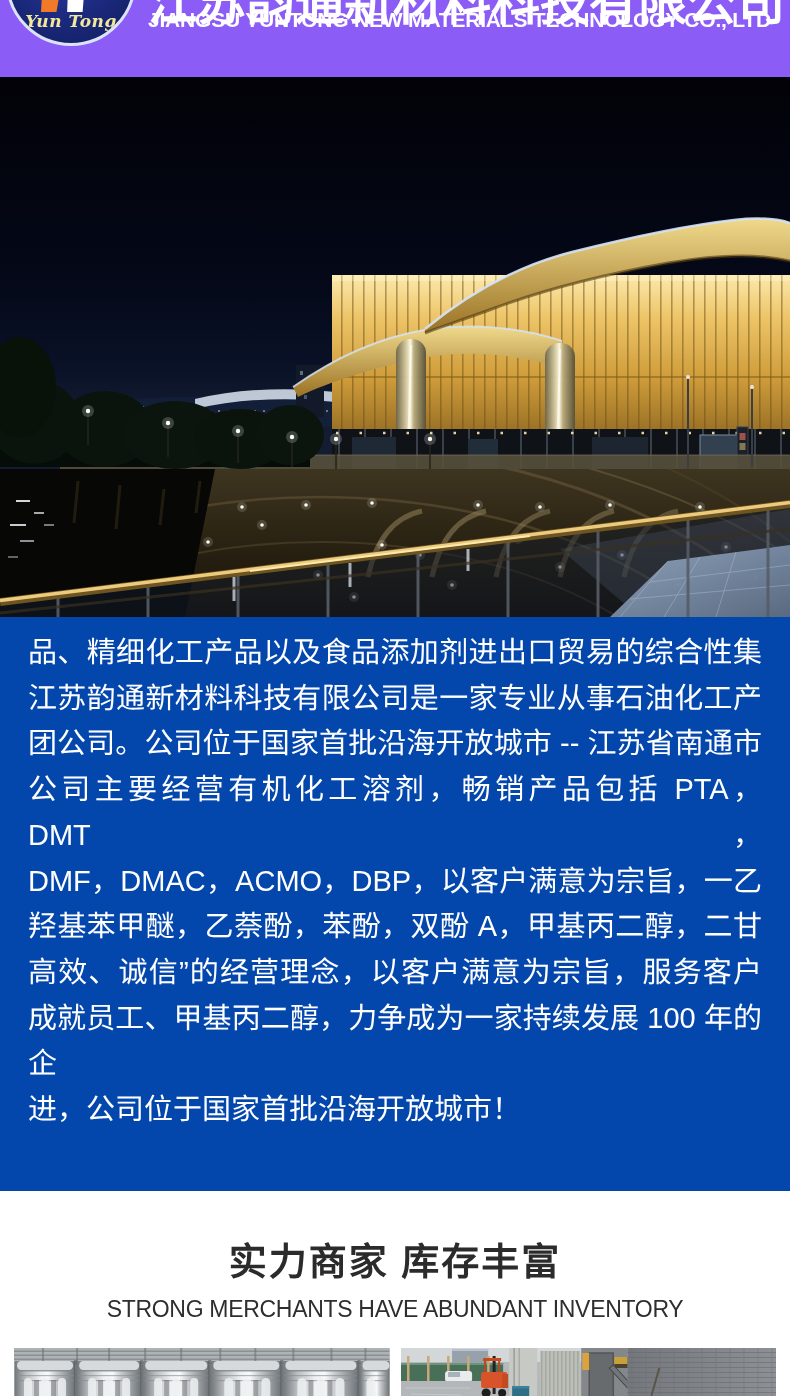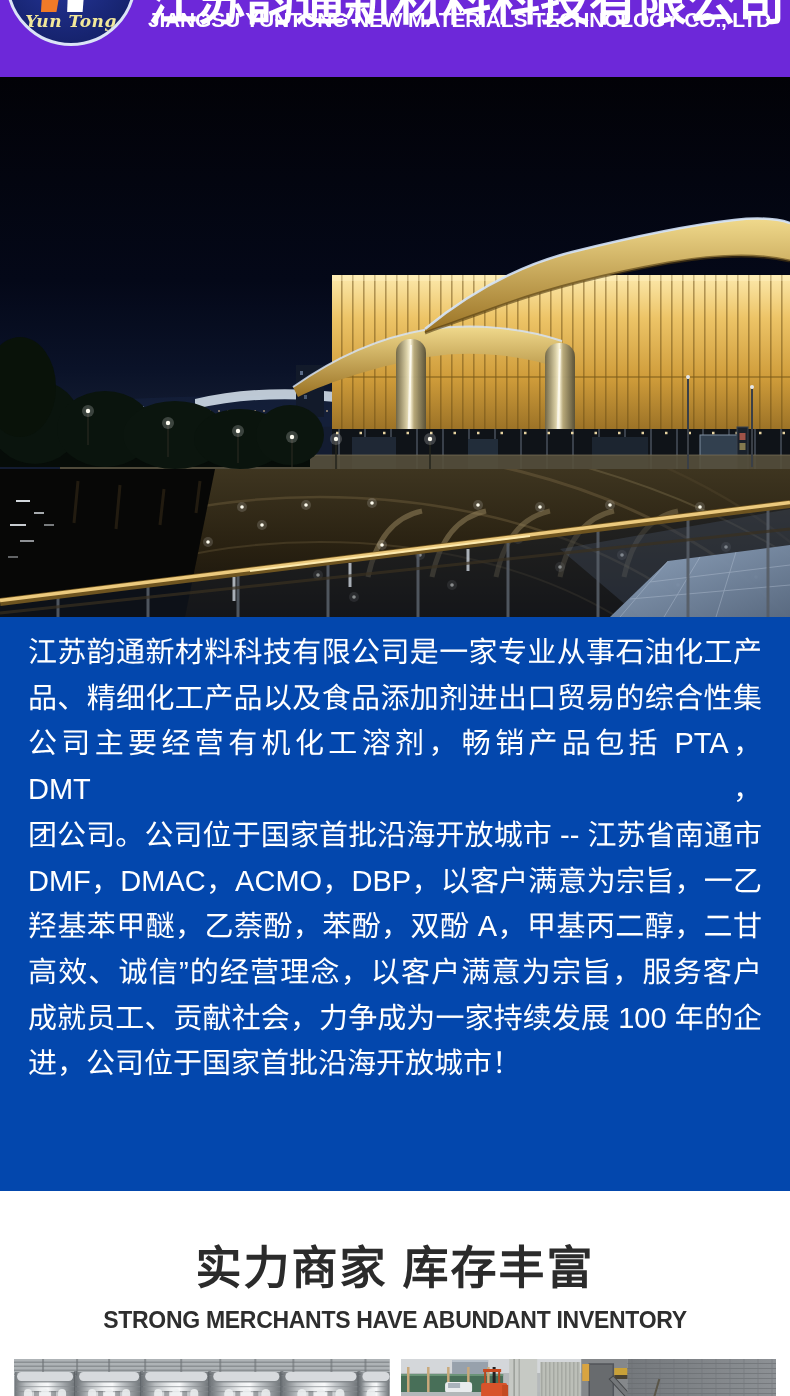--- a/index.html
+++ b/index.html
@@ -1,20 +1,20 @@
 <!DOCTYPE html>
 <html lang="zh-CN"><head>
 <meta charset="utf-8">
 <style>
   html,body{margin:0;padding:0;}
   body{width:790px;height:1396px;overflow:hidden;background:#ffffff;
        font-family:"Liberation Sans",sans-serif;position:relative;}
 
   
-  .topbar{position:relative;height:77px;background:#6d28d9;z-index:5;}
+  .topbar{position:relative;height:77px;background:#8b5cf6;z-index:5;}
   .logo-circle{position:absolute;left:6px;top:-84px;width:130px;height:130px;border-radius:50%;
        background:radial-gradient(circle at 45% 40%,#27389f,#16236e 72%);
        border:3px solid #dbe4f6;box-sizing:border-box;z-index:6;overflow:hidden;}
   .logo-mono{position:absolute;left:0;top:0;width:124px;height:124px;}
   .logo-text{position:absolute;left:0;right:0;top:92px;text-align:center;
        font-family:"DejaVu Serif","Liberation Serif",serif;font-style:italic;font-weight:bold;
        font-size:17px;color:#f2e89a;letter-spacing:.5px;}
   .title-zh{position:absolute;left:148px;top:-37px;font-size:49px;font-weight:bold;color:#fff;
        white-space:nowrap;}
   .title-en{position:absolute;left:148px;top:8px;font-size:21px;font-weight:bold;color:#fff;
@@ -25,22 +25,22 @@
   .hero svg{display:block;width:790px;height:540px;}
 
   
   .about{height:574px;background:#0347ad;box-sizing:border-box;padding:13px 28px 0;}
   .about-line{color:#ffffff;font-size:29px;line-height:45.7px;
        text-align:justify;text-align-last:justify;}
   .about-line.last{text-align-last:left;}
 
   
   .inventory{text-align:center;}
-  .inv-title-zh{margin:40px 0 0;font-size:46px;font-weight:bold;color:#2b2b2b;letter-spacing:2px;text-align:center;}
-  .inv-title-en{margin:10px 0 16px;font-size:23px;font-weight:bold;color:#2e2e2e;letter-spacing:-0.3px;}
+  .inv-title-zh{margin:40px 0 0;font-size:38px;font-weight:bold;color:#2b2b2b;letter-spacing:2px;text-align:center;}
+  .inv-title-en{margin:10px 0 16px;font-size:23px;font-weight:normal;color:#2e2e2e;letter-spacing:-0.3px;}
   .photos{display:flex;gap:11px;margin:25px 14px 0;}
   .photo{flex:1;height:52px;overflow:hidden;line-height:0;}
   .photo svg{display:block;width:100%;height:52px;}
 </style>
 </head>
 <body>
 
 <header class="topbar">
   <div class="logo-circle">
     <svg class="logo-mono" viewBox="0 0 128 128">
@@ -295,28 +295,28 @@
   </g>
   <line x1="0" y1="536" x2="790" y2="452" stroke="#393020" stroke-width="3" opacity="0.7"></line>
   <line x1="0" y1="525" x2="790" y2="427" stroke="#6e5420" stroke-width="8"></line>
   <line x1="0" y1="523.5" x2="790" y2="425.5" stroke="#ecca7e" stroke-width="3.5"></line>
   <line x1="250" y1="494" x2="530" y2="459" stroke="#ffedb2" stroke-width="2" opacity="0.95"></line>
 </svg>
 </section>
 
 <section class="about">
   <div id="about-text">
+      <div class="about-line">品、精细化工产品以及食品添加剂进出口贸易的综合性集</div>
       <div class="about-line">江苏韵通新材料科技有限公司是一家专业从事石油化工产</div>
-      <div class="about-line">品、精细化工产品以及食品添加剂进出口贸易的综合性集</div>
+      <div class="about-line">团公司。公司位于国家首批沿海开放城市 -- 江苏省南通市</div>
       <div class="about-line">公司主要经营有机化工溶剂，畅销产品包括 PTA，DMT，</div>
-      <div class="about-line">团公司。公司位于国家首批沿海开放城市 -- 江苏省南通市</div>
       <div class="about-line">DMF，DMAC，ACMO，DBP，以客户满意为宗旨，一乙</div>
       <div class="about-line">羟基苯甲醚，乙萘酚，苯酚，双酚 A，甲基丙二醇，二甘</div>
       <div class="about-line">高效、诚信”的经营理念，以客户满意为宗旨，服务客户</div>
-      <div class="about-line">成就员工、贡献社会，力争成为一家持续发展 100 年的企</div>
+      <div class="about-line">成就员工、甲基丙二醇，力争成为一家持续发展 100 年的企</div>
       <div class="about-line last">进，公司位于国家首批沿海开放城市！</div>
     </div>
 </section>
 
 <section class="inventory">
   <h2 class="inv-title-zh">实力商家 库存丰富</h2>
   <div class="inv-title-en">STRONG MERCHANTS HAVE ABUNDANT INVENTORY</div>
 
   <div class="photos">
 

